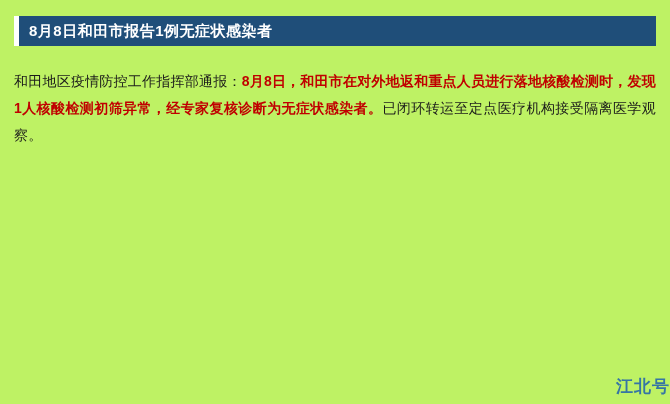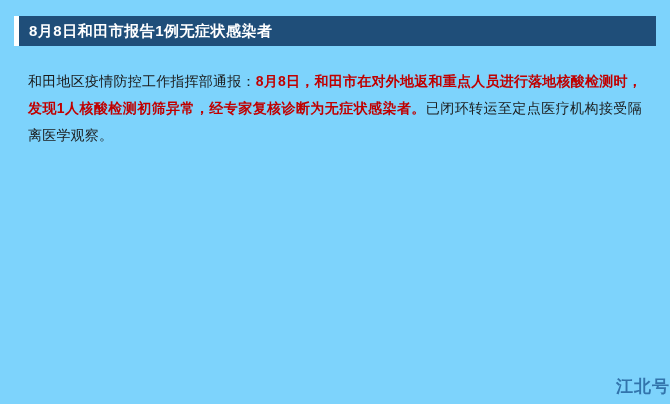--- a/index.html
+++ b/index.html
@@ -11,21 +11,21 @@
     height: 404px;
     background: #ffffff;
     font-family: "Liberation Sans", sans-serif;
     overflow: hidden;
     position: relative;
   }
   .page {
     width: 670px;
     height: 404px;
     position: relative;
-    background: #7dd3fc;
+    background: #bef264;
     box-sizing: border-box;
     padding: 0;
   }
   .section {
     position: relative;
   }
   .banner {
     position: relative;
     margin: 0 14px;
     height: 30px;
@@ -44,21 +44,21 @@
   .banner .banner-text {
     color: #ffffff;
     font-size: 15px;
     font-weight: bold;
     letter-spacing: 0.5px;
     white-space: nowrap;
     line-height: 30px;
     padding-left: 10px;
   }
   .para {
-    margin: 0 28px;
+    margin: 0 14px;
     font-size: 14px;
     color: #1a1a1a;
     line-height: 27px;
     text-align: justify;
     letter-spacing: 0.2px;
   }
   .para .lead {
     color: #1a1a1a;
   }
   .hl {

